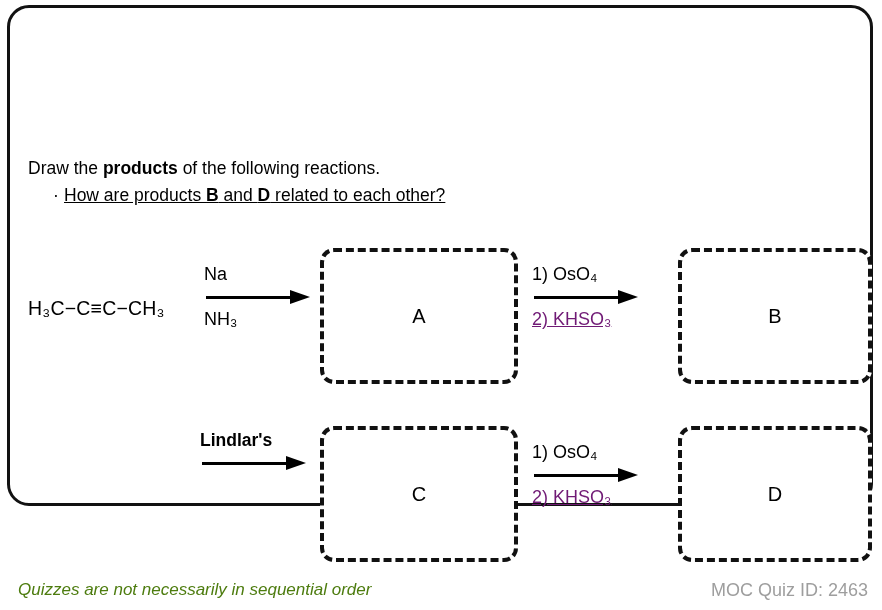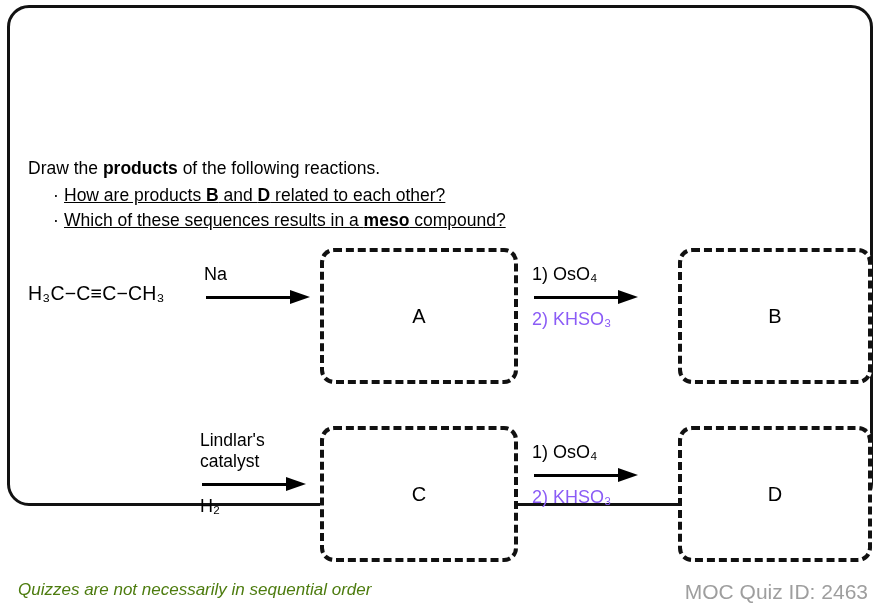--- a/index.html
+++ b/index.html
@@ -61,21 +61,21 @@
     left: 0;
     width: 882px;
     height: 140px;
   }
   .row-1 { top: 238px; }
   .row-2 { top: 416px; }
 
   
   .substrate {
     position: absolute;
-    top: 36px;
+    top: 51px;
     font-size: 19.5px;
     letter-spacing: 0.2px;
     white-space: nowrap;
     color: #000;
   }
   .row-1 .substrate { left: 18px; }
   .row-2 .substrate { left: 16px; }
 
   
   .arrow-group {
@@ -88,22 +88,22 @@
 
   .row-2 .arrow-group.a1 { left: 190px; top: 6px; }
   .row-2 .arrow-group.a2 { left: 522px; top: 18px; }
 
   .reagent-top, .reagent-bottom {
     font-size: 18px;
     line-height: 21px;
     white-space: nowrap;
     color: #000;
   }
-  .reagent-top.wide, .reagent-bottom.wide { font-size: 17.5px; }
-  .reagent-bottom.muted { color: #8b5cf6; }
+  .reagent-top.wide, .reagent-bottom.wide { font-size: 17.5px; font-weight: bold; }
+  .reagent-bottom.muted { color: #701a75; text-decoration: underline; }
 
   .arrow {
     position: relative;
     height: 18px;
     margin: 3px 0 3px 0;
   }
   .arrow .shaft {
     position: absolute;
     left: 2px;
     top: 8px;
@@ -149,56 +149,54 @@
     top: 580px;
     font-size: 17px;
     font-style: italic;
     color: #4d7c0f;
     white-space: nowrap;
   }
   .footer-right {
     position: absolute;
     right: 14px;
     top: 580px;
-    font-size: 21px;
+    font-size: 18px;
     color: #9e9e9e;
     white-space: nowrap;
   }
 </style>
 </head>
 <body>
 
 <div class="quiz-card">
 
   <div class="prompt">
 
     <div class="prompt-line main">
       <span>Draw the </span><b>products</b><span> of the following reactions.</span>
     </div>
 
     <div class="prompt-line bullet">
       <span class="bullet-dot">·</span><span>How are products </span><b>B</b><span> and </span><b>D</b><span> related to each other?</span>
     </div>
 
-    <div class="prompt-line bullet">
-      <span class="bullet-dot">·</span><span>Which of these sequences results in a </span><b>meso</b><span> compound?</span>
-    </div>
 
   </div>
 
   <div class="row row-1">
 
     <div class="substrate">H₃C−C≡C−CH₃</div>
 
     <div class="arrow-group a1">
       <div class="reagent-top">Na</div>
       <div class="arrow">
         <div class="shaft"></div>
         <div class="head"></div>
       </div>
+      <div class="reagent-bottom">NH₃</div>
     </div>
 
     <div class="product-box box-A">
       <span class="label">A</span>
     </div>
 
     <div class="arrow-group a2">
       <div class="reagent-top">1) OsO₄</div>
       <div class="arrow">
         <div class="shaft"></div>
@@ -211,26 +209,24 @@
       <span class="label">B</span>
     </div>
 
   </div>
 
   <div class="row row-2">
 
 
     <div class="arrow-group a1">
       <div class="reagent-top wide">Lindlar's</div>
-      <div class="reagent-top wide">catalyst</div>
-      <div class="arrow">
-        <div class="shaft"></div>
-        <div class="head"></div>
-      </div>
-      <div class="reagent-bottom">H₂</div>
+      <div class="arrow">
+        <div class="shaft"></div>
+        <div class="head"></div>
+      </div>
     </div>
 
     <div class="product-box box-C">
       <span class="label">C</span>
     </div>
 
     <div class="arrow-group a2">
       <div class="reagent-top">1) OsO₄</div>
       <div class="arrow">
         <div class="shaft"></div>

